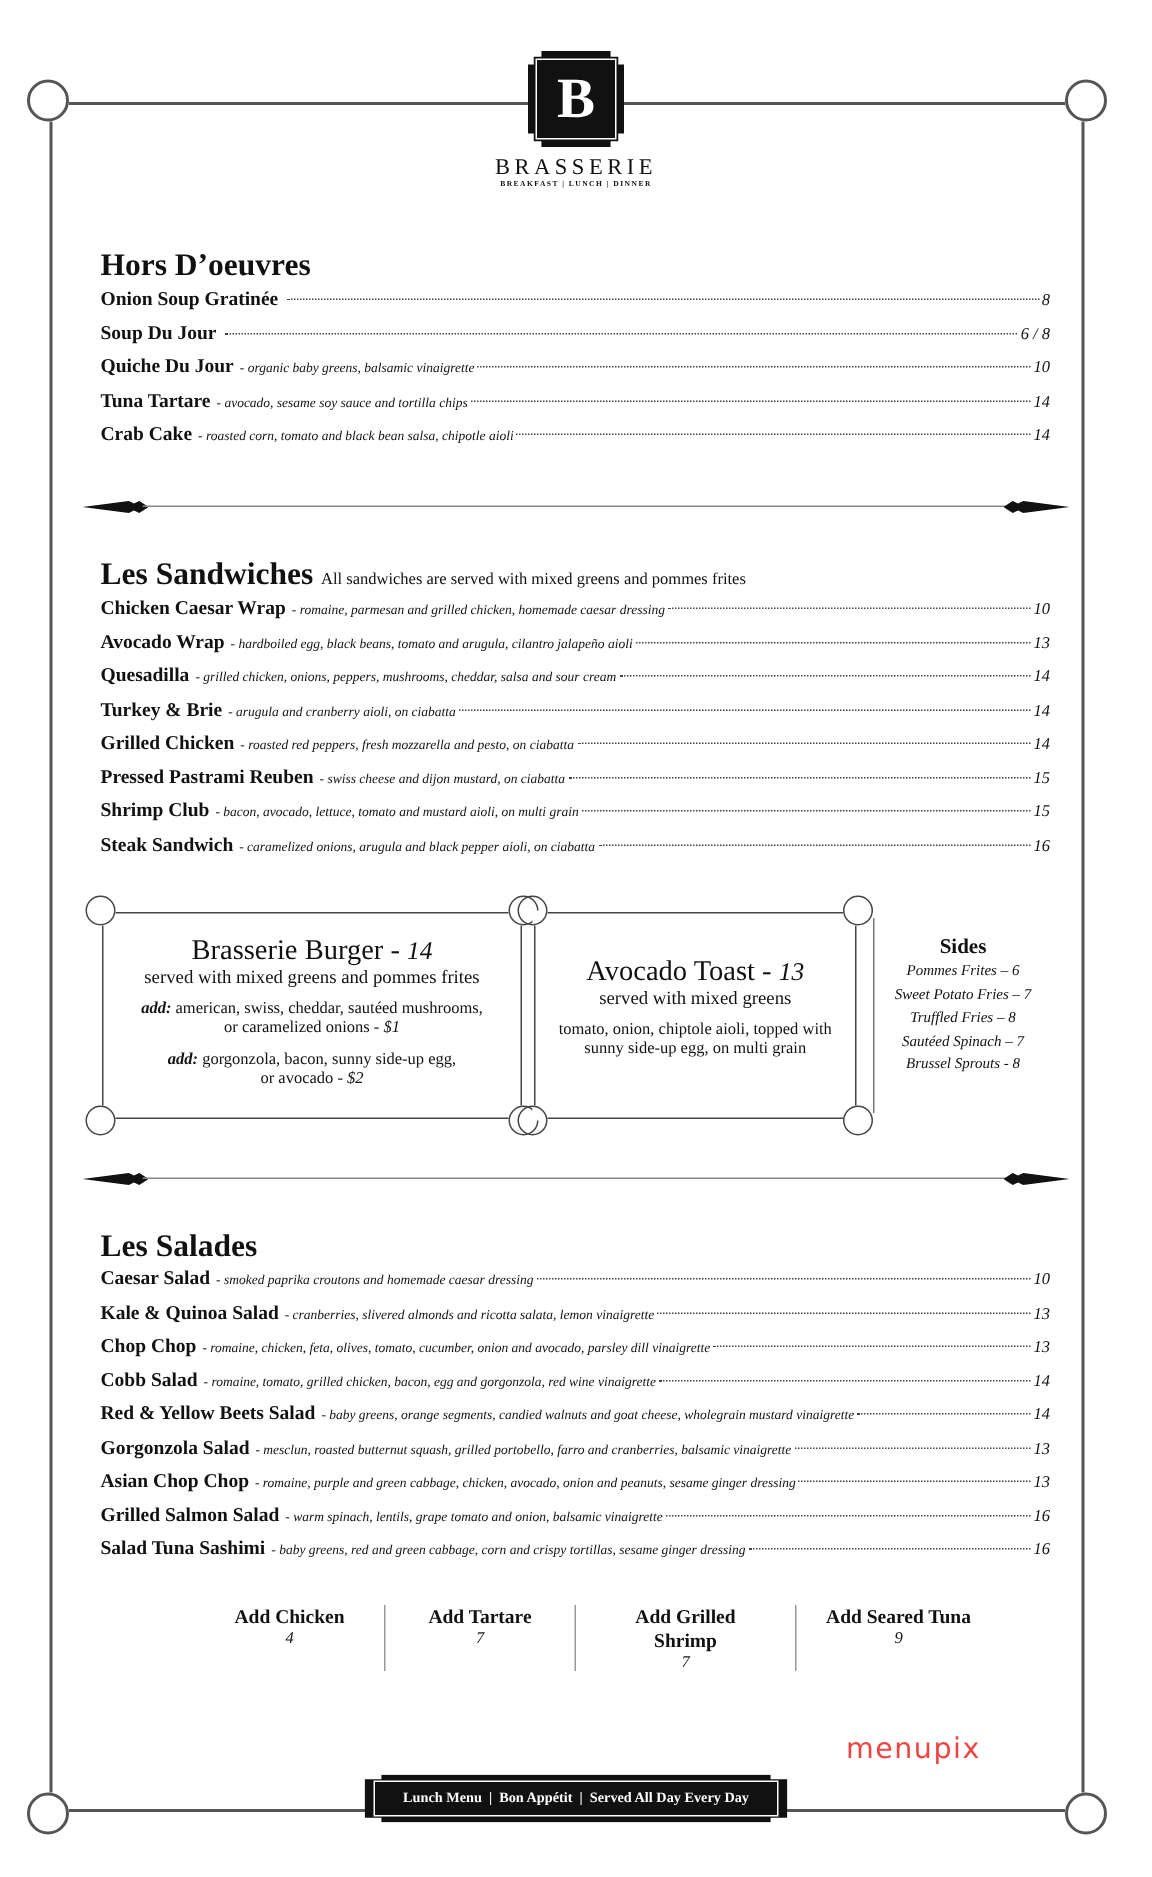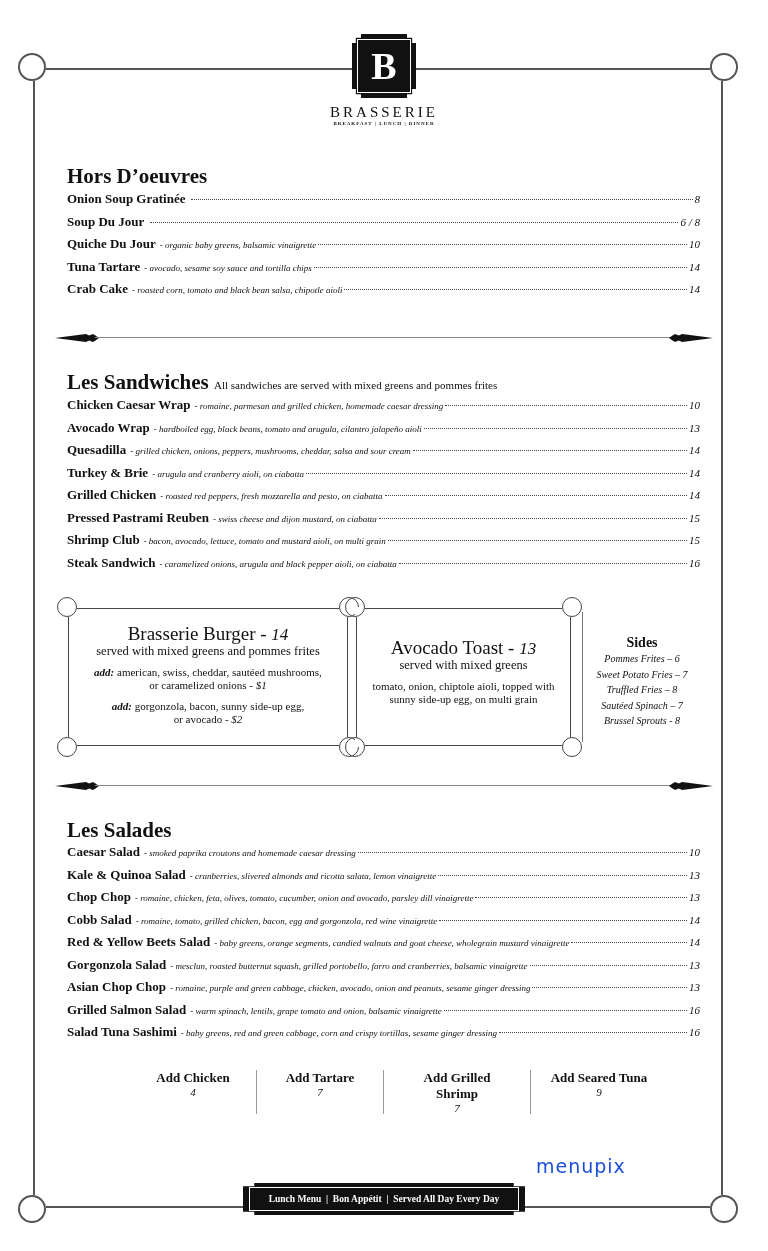--- a/index.html
+++ b/index.html
@@ -42,30 +42,30 @@
   .bc-tl{left:-2px;top:-2px}.bc-tl::after{left:-10px;top:-10px}
   .bc-tr{right:-2px;top:-2px}.bc-tr::after{right:-10px;top:-10px}
   .bc-bl{left:-2px;bottom:-2px}.bc-bl::after{left:-10px;bottom:-10px}
   .bc-br{right:-2px;bottom:-2px}.bc-br::after{right:-10px;bottom:-10px}
   .box .title { font-size:19px; margin-top:14px; }
   .box .title i { font-size:17px; }
   .box .sub { font-size:12.5px; line-height:13px; }
   .box .addl { font-size:11px; line-height:13px; margin-top:8px; }
 
   .sides { position:absolute; left:582px; top:612px; width:118px; height:130px; border-left:1.5px solid #777; text-align:center; }
-  .sides .h { font-weight:bold; font-size:14px; margin-top:23px; }
+  .sides .h { font-weight:bold; font-size:14px; margin-top:12px; }
   .sides .s { font-style:italic; font-size:10px; line-height:15.5px; }
 
   .addons { position:absolute; top:1070px; left:130px; display:flex; }
   .addon { text-align:center; padding:0 18px; }
   .addon .l { font-weight:bold; font-size:13px; }
   .addon .p { font-style:italic; font-size:11px; }
   .addon + .addon { border-left:1.5px solid #999; }
 
-  .watermark { position:absolute; left:536px; top:1155px; font-family:"DejaVu Sans", sans-serif; font-size:19px; color:#1d4ed8; letter-spacing:1px; }
+  .watermark { position:absolute; left:564px; top:1155px; font-family:"DejaVu Sans", sans-serif; font-size:19px; color:#ef4444; letter-spacing:1px; }
   .footer { position:absolute; left:243px; top:1183px; width:282px; height:32px; background:#111; color:#fff;
             display:flex; align-items:center; justify-content:center; font-size:9.5px; font-weight:bold;
             clip-path:polygon(4% 0,96% 0,96% 10%,100% 10%,100% 90%,96% 90%,96% 100%,4% 100%,4% 90%,0 90%,0 10%,4% 10%); }
   .footer .fi { position:absolute; left:6px; right:6px; top:4px; bottom:4px; border:1px solid #fff; }
 </style>
 </head>
 <body>
 
 <div class="frame">
   <div class="corner c-tl"></div>

